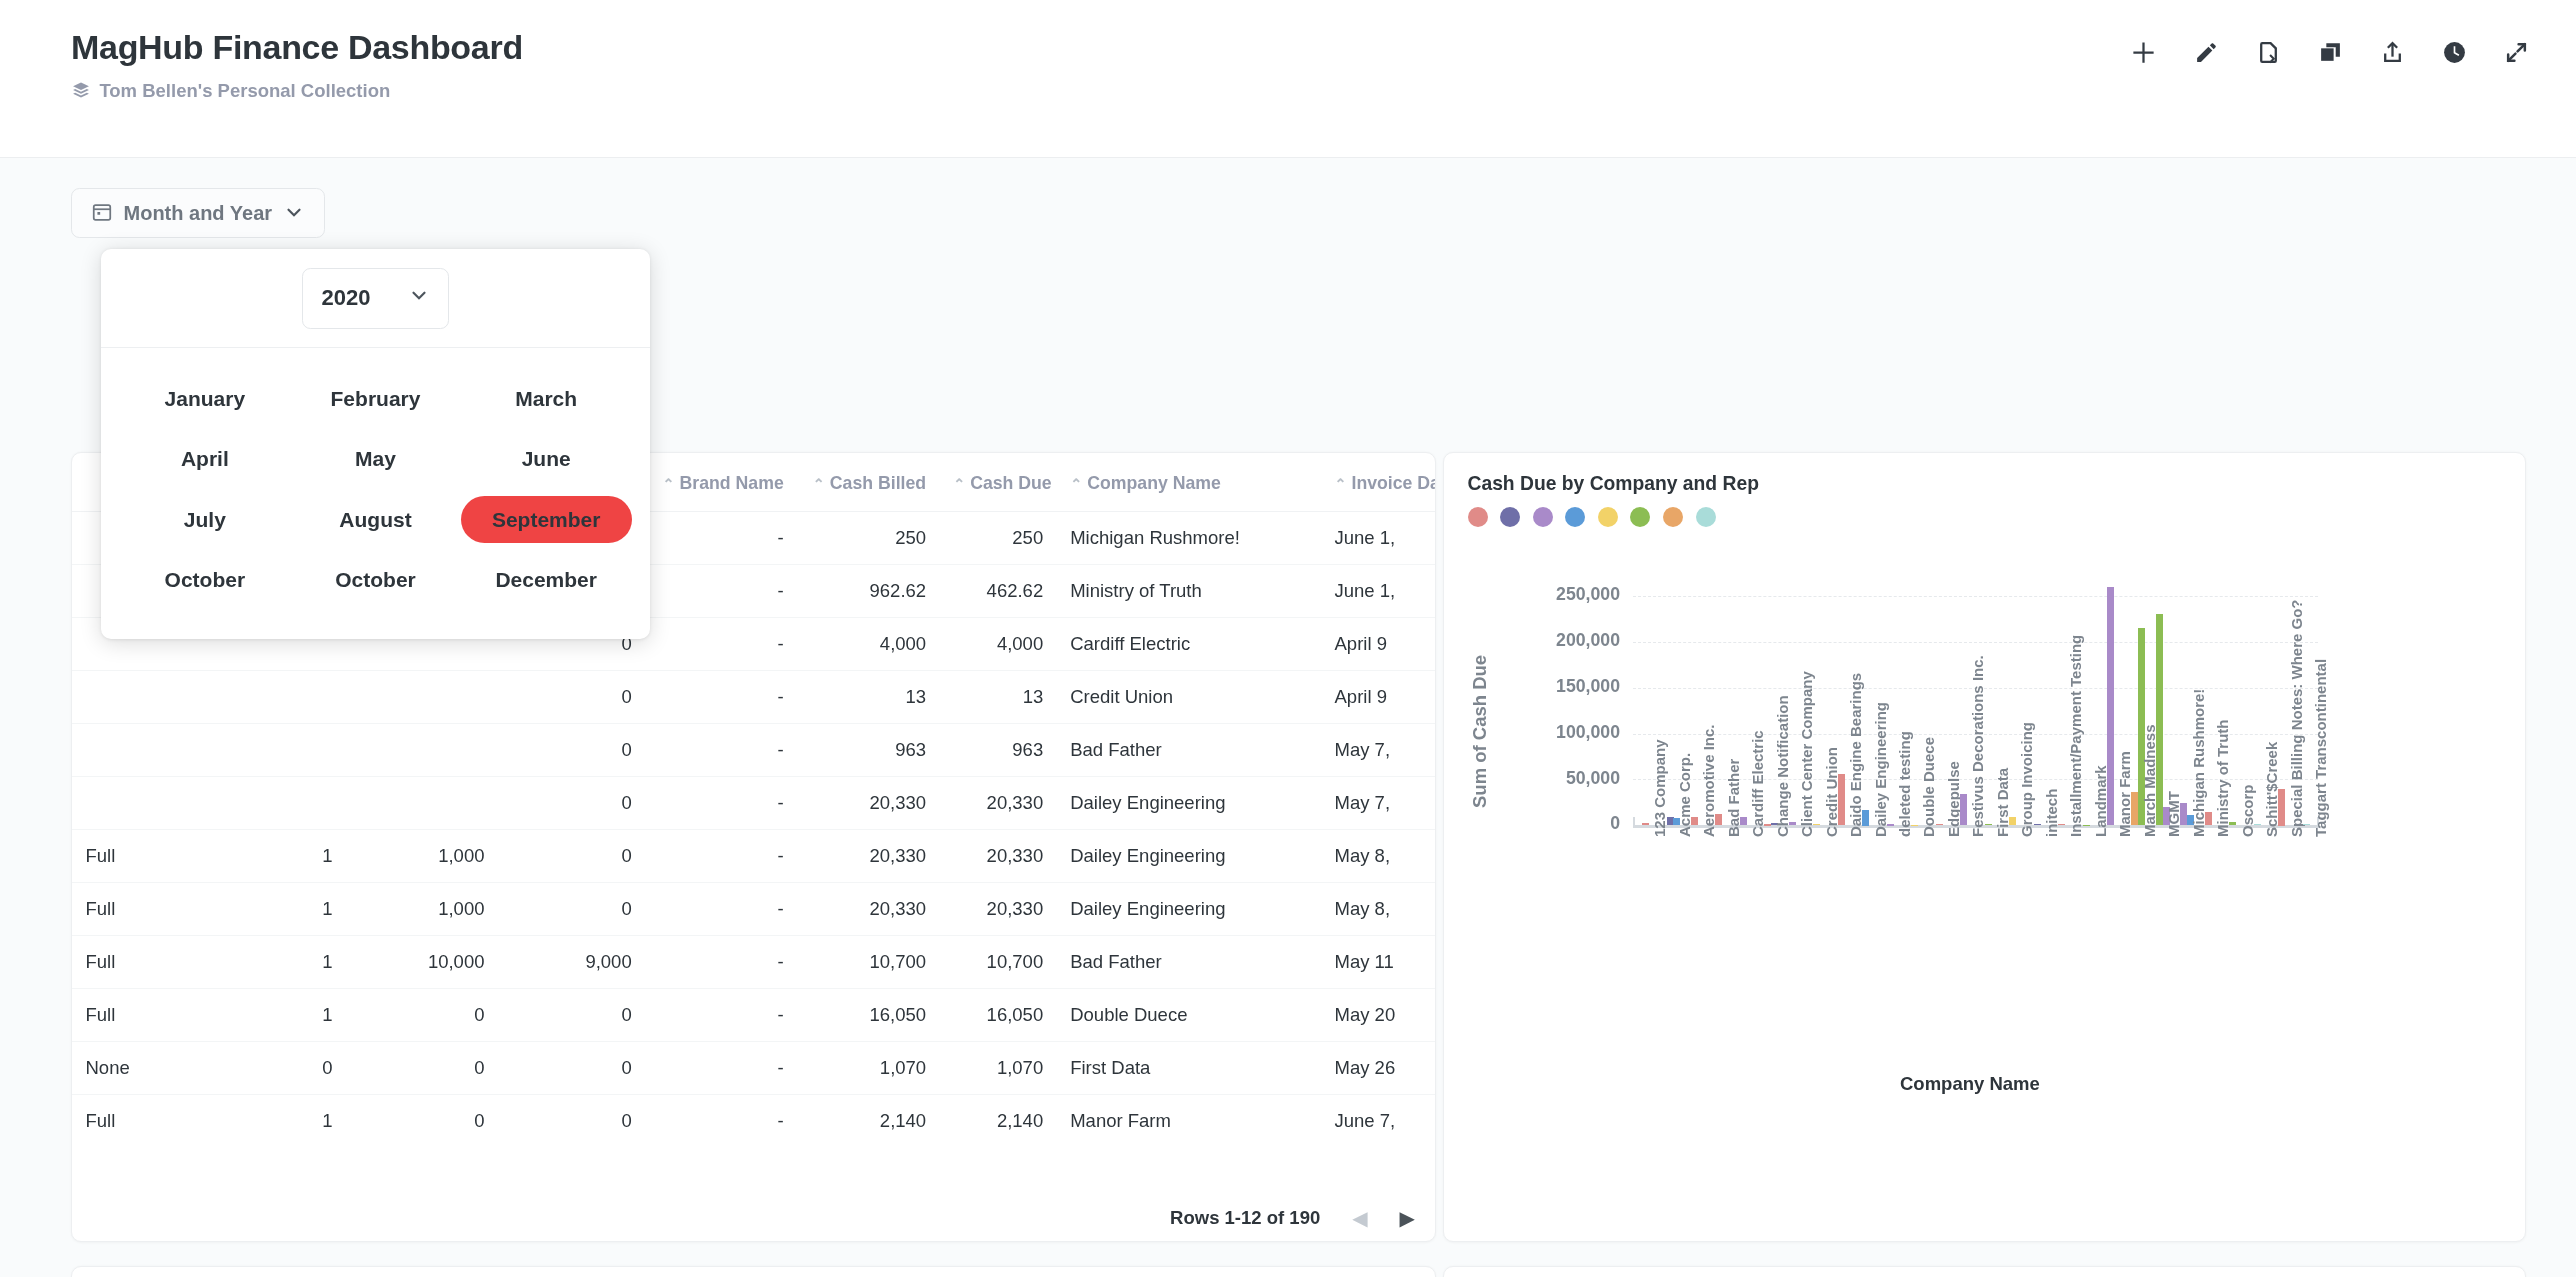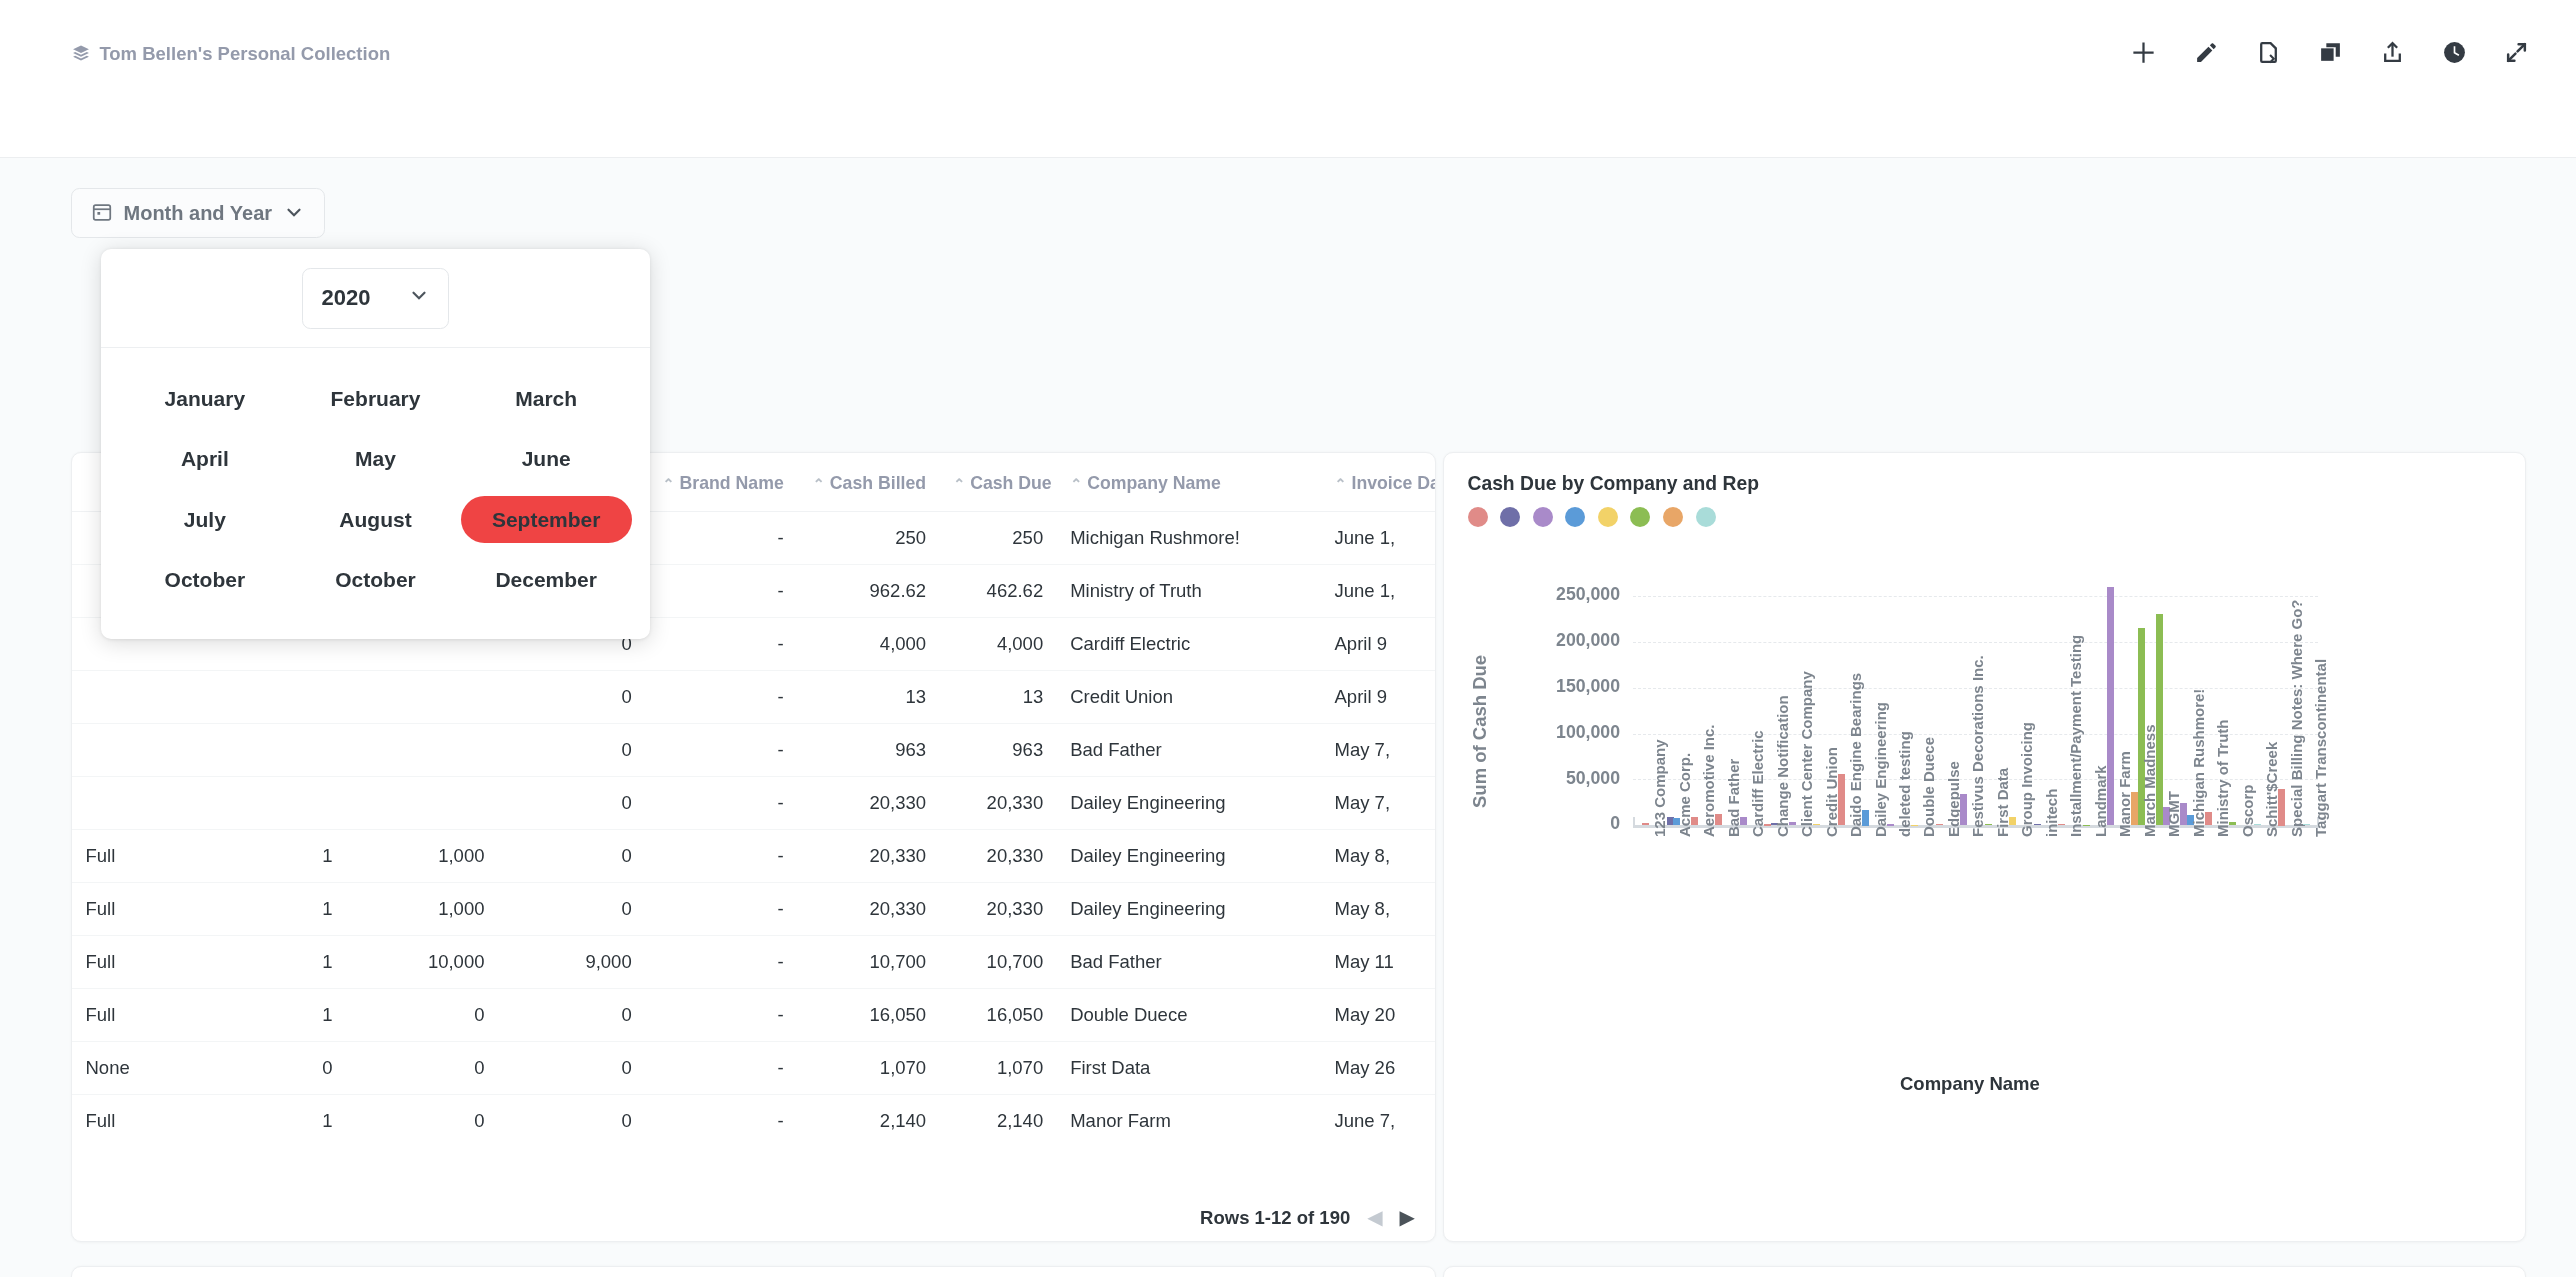--- a/index.html
+++ b/index.html
@@ -167,22 +167,22 @@
     border-bottom: 0.8px solid #f3f5f6;
   }
   table.dt td.ta-left { text-align: left; }
   table.dt tr:last-child td { border-bottom: none; }
 
   .tbl-footer {
     position: absolute;
     right: 20px;
     bottom: 11.8px;
     display: flex;
-    align-items: flex-start;
-    gap: 17px;
+    align-items: center;
+    gap: 32px;
   }
   .rows-label { font-size: 18.5px; font-weight: bold; color: #2e353b; }
   .pg-btn { font-size: 20px; line-height: 1; cursor: pointer; }
   .pg-prev { color: #c4cad1; }
   .pg-next { color: #4b5359; }
 
   
   .card-title {
     font-size: 19.3px;
     font-weight: bold;
@@ -239,20 +239,21 @@
     font-weight: bold;
     color: #2e353b;
     white-space: nowrap;
   }
 </style>
 </head>
 <body>
 
 <div class="app-header">
   <div class="header-left">
+    <div class="page-title">MagHub Finance Dashboard</div>
     <div class="collection-row">
       <span>
         <svg width="20" height="20" viewBox="0 0 24 24" fill="#949aab">
           <path d="M12 3 2.5 7.5 12 12l9.5-4.5L12 3z"></path>
           <path d="M2.5 12 12 16.5 21.5 12 19 10.8 12 14.1 5 10.8 2.5 12z"></path>
           <path d="M2.5 16.4 12 20.9l9.5-4.5-2.5-1.2-7 3.3-7-3.3-2.5 1.2z"></path>
         </svg>
       </span>
       <span class="collection-label">Tom Bellen's Personal Collection</span>
     </div>

